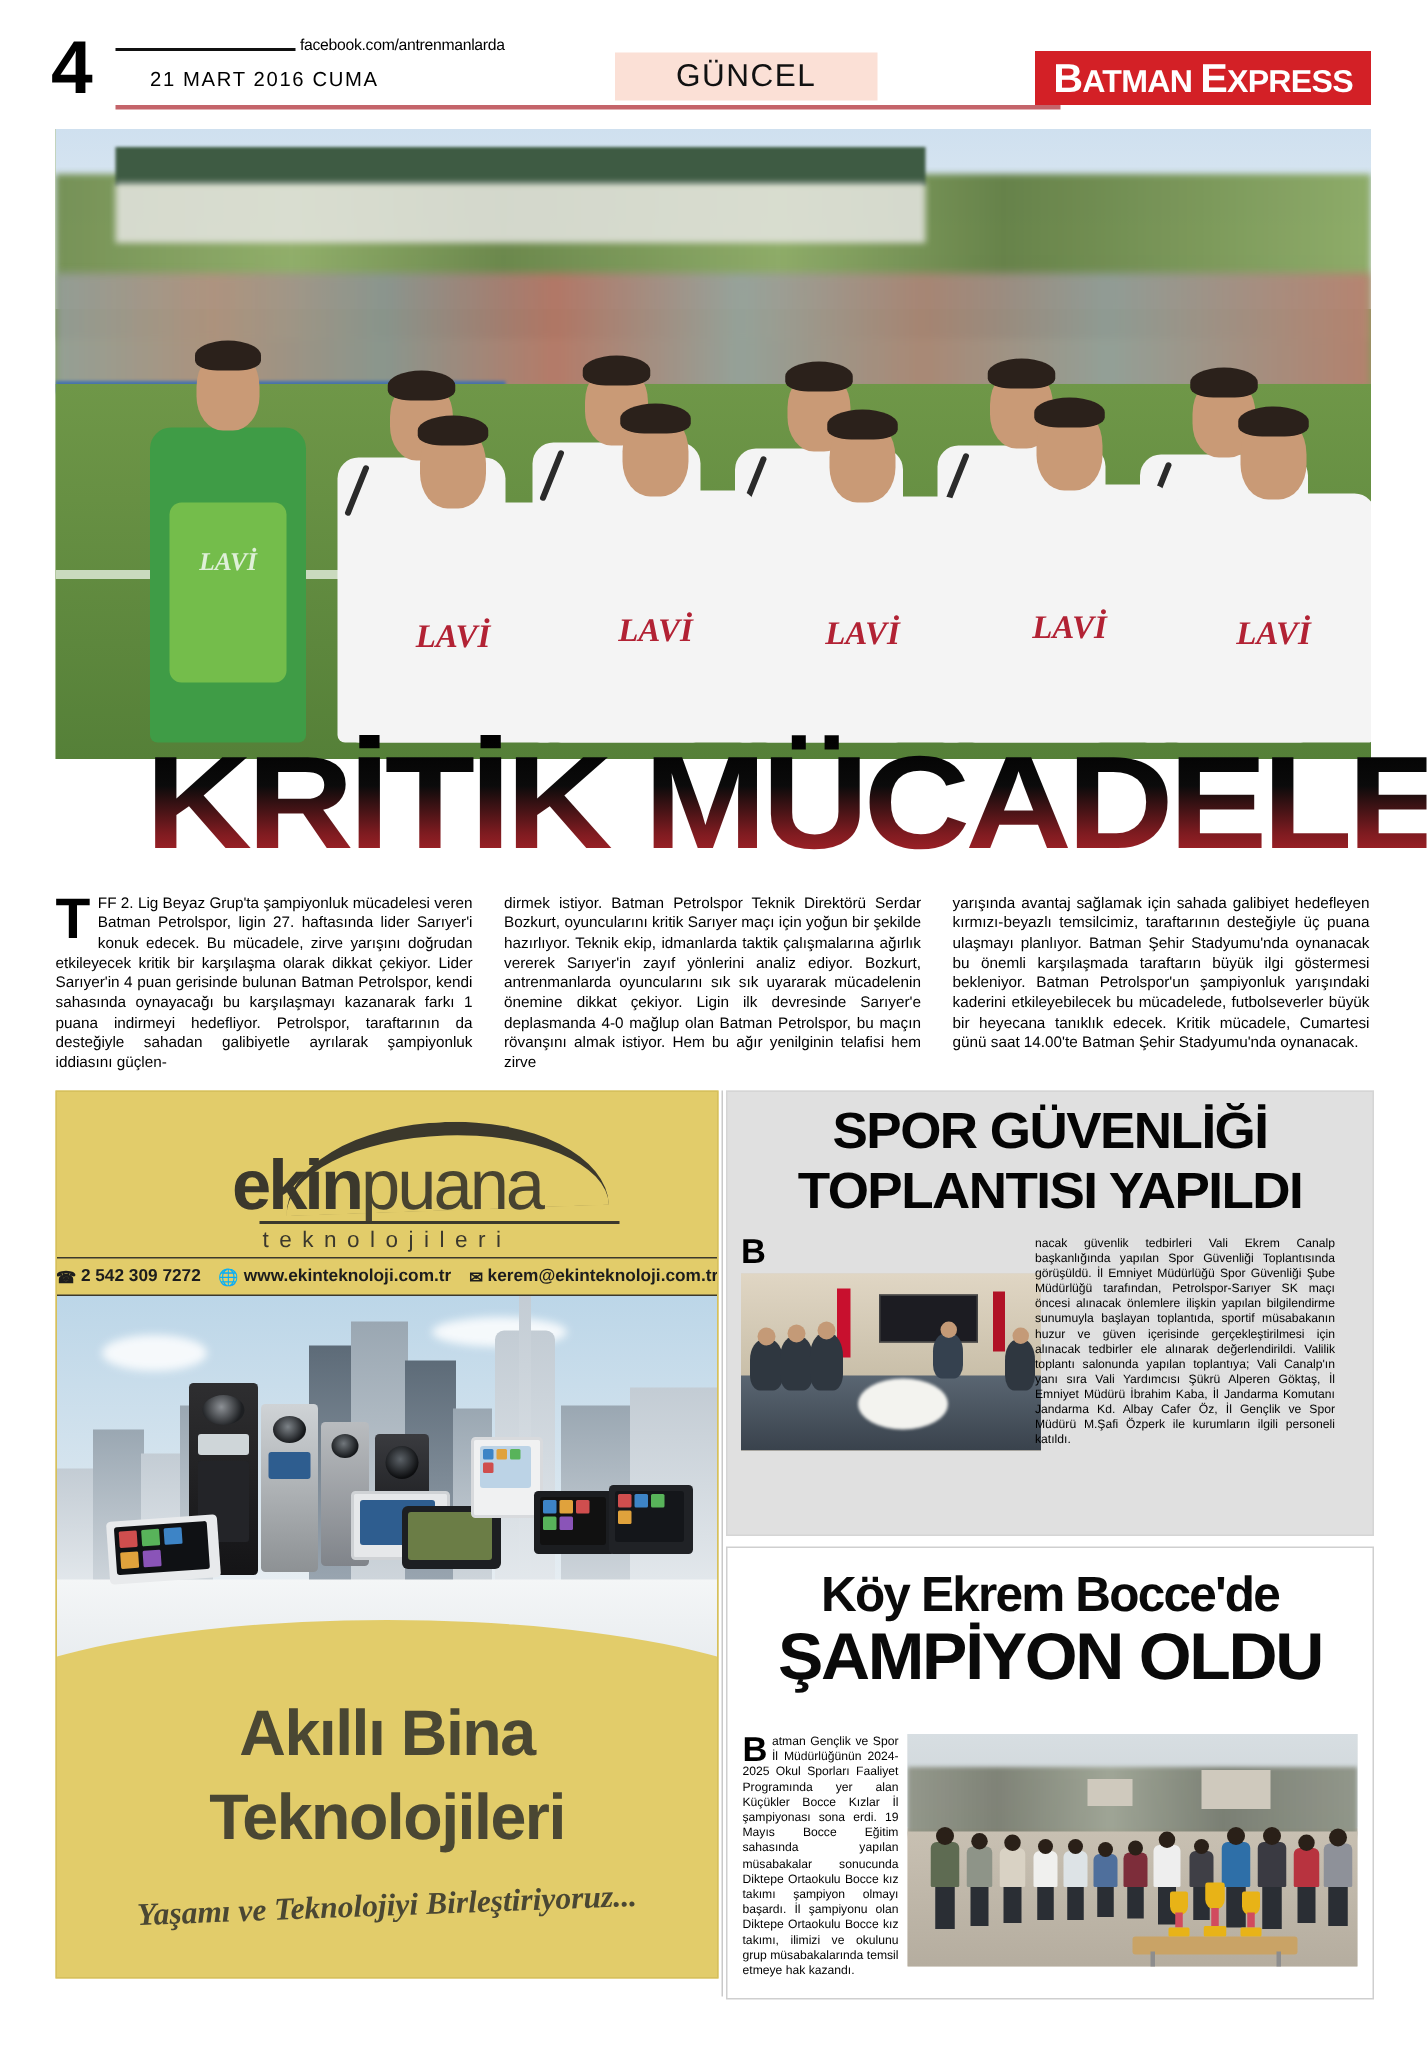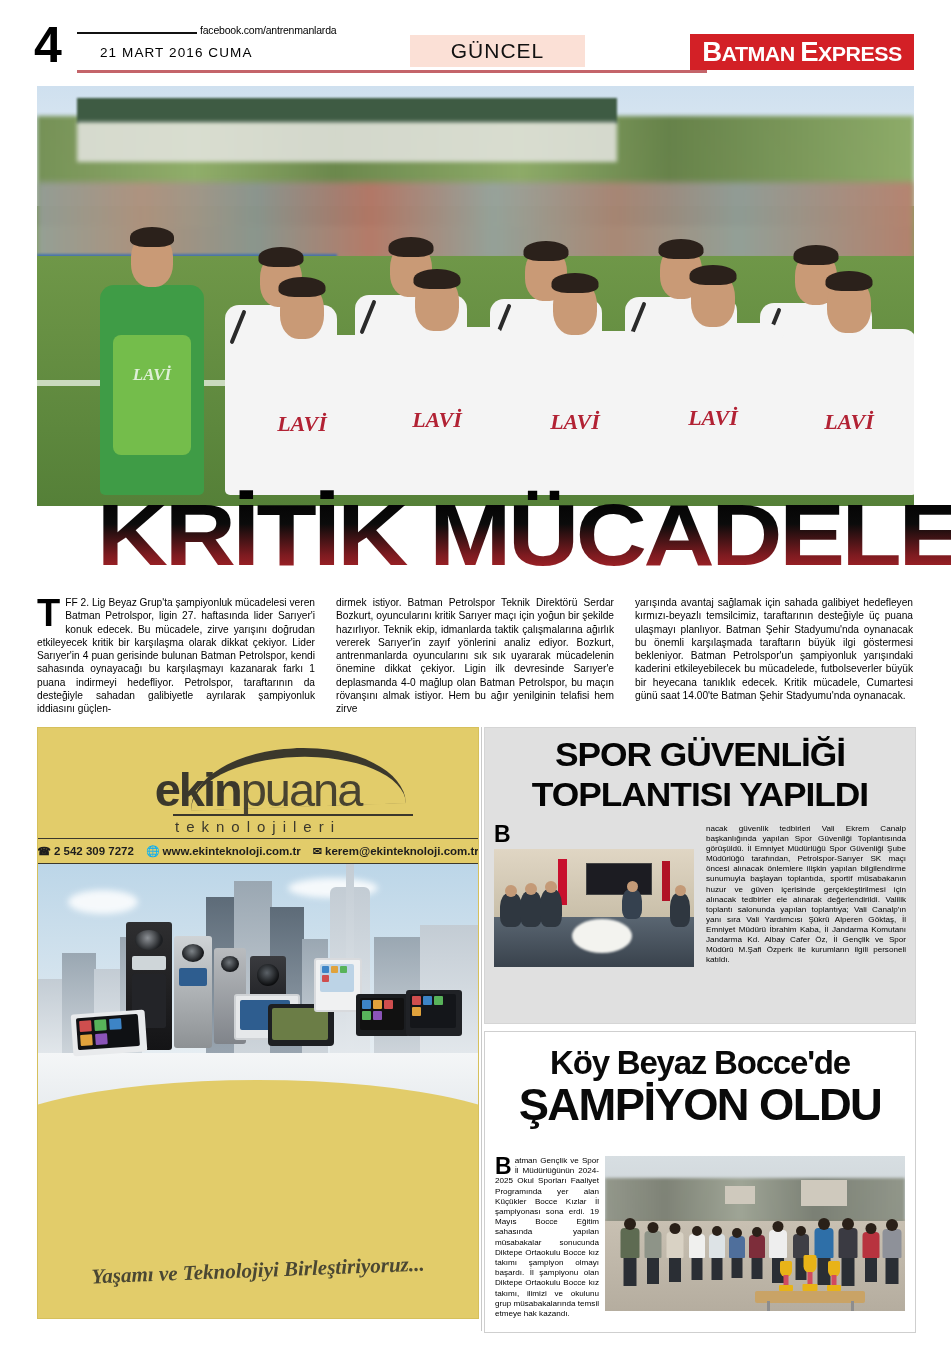--- a/index.html
+++ b/index.html
@@ -173,21 +173,21 @@
   .art1-head{
     position:absolute;left:0;top:6px;width:430px;text-align:center;
     font-size:34px;line-height:40px;font-weight:700;color:#050505;
     font-family:"Liberation Sans",sans-serif;letter-spacing:-1px;
     transform:scaleX(1.04);transform-origin:center;
   }
   .art1-body{position:absolute;left:9px;top:96px;width:412px;height:192px;}
   .art1-col{position:absolute;top:0;width:200px;font-size:8.1px;line-height:10.1px;
     text-align:justify;font-family:"Liberation Sans",sans-serif;}
   .art1-col.a{left:0;}
-  .art1-col.b{left:212px;}
+  .art1-col.b{left:196px;}
   .dropcap-sm{float:left;font-size:23px;line-height:18px;font-weight:700;padding:1px 3px 0 0;}
   .art1-photo{
     position:absolute;left:0;top:96px;width:205px;height:96px;overflow:hidden;
     background:linear-gradient(#d8cdbb,#b8ac97);
   }
   .mt-wall{position:absolute;left:0;top:0;width:100%;height:58%;background:linear-gradient(#e0d6c4,#c9bfa9);}
   .mt-table{position:absolute;left:0;bottom:0;width:100%;height:42%;background:linear-gradient(#5a6672,#39424c);}
   .mt-flag{position:absolute;background:#c8102e;}
   .mt-p{position:absolute;border-radius:40% 40% 30% 30%;background:#2f3740;}
   .mt-head{position:absolute;border-radius:50%;background:#c49a77;}
@@ -445,20 +445,24 @@
           <div class="tile" style="left:3px;top:3px;width:12px;height:11px;background:#cf4e4e;"></div>
           <div class="tile" style="left:18px;top:3px;width:12px;height:11px;background:#58b35a;"></div>
           <div class="tile" style="left:33px;top:3px;width:12px;height:11px;background:#3d84c6;"></div>
           <div class="tile" style="left:3px;top:17px;width:12px;height:11px;background:#e0a23c;"></div>
           <div class="tile" style="left:18px;top:17px;width:12px;height:11px;background:#8a54b8;"></div>
         </div>
       </div>
     </div>
 
     <div class="ad-curve"></div>
+    <div class="ad-bigtext">
+      <div>Akıllı Bina</div>
+      <div>Teknolojileri</div>
+    </div>
     <div class="ad-slogan">Yaşamı ve Teknolojiyi Birleştiriyoruz...</div>
   </div>
 
   <div class="art1">
     <div class="art1-head">
       <div>SPOR GÜVENLİĞİ</div>
       <div>TOPLANTISI YAPILDI</div>
     </div>
     <div class="art1-body">
       <div class="art1-col a">
@@ -482,21 +486,21 @@
           <div class="mt-flowers" style="left:78px;top:70px;width:60px;height:34px;"></div>
         </div>
       </div>
       <div class="art1-col b">
         <span>nacak güvenlik tedbirleri Vali Ekrem Canalp başkanlığında yapılan Spor Güvenliği Toplantısında görüşüldü. İl Emniyet Müdürlüğü Spor Güvenliği Şube Müdürlüğü tarafından, Petrolspor-Sarıyer SK maçı öncesi alınacak önlemlere ilişkin yapılan bilgilendirme sunumuyla başlayan toplantıda, sportif müsabakanın huzur ve güven içerisinde gerçekleştirilmesi için alınacak tedbirler ele alınarak değerlendirildi. Valilik toplantı salonunda yapılan toplantıya; Vali Canalp'ın yanı sıra Vali Yardımcısı Şükrü Alperen Göktaş, İl Emniyet Müdürü İbrahim Kaba, İl Jandarma Komutanı Jandarma Kd. Albay Cafer Öz, İl Gençlik ve Spor Müdürü M.Şafi Özperk ile kurumların ilgili personeli katıldı.</span>
       </div>
     </div>
   </div>
 
   <div class="art2">
-    <div class="art2-head1">Köy Beyaz Bocce'de</div>
+    <div class="art2-head1">Köy Ekrem Bocce'de</div>
     <div class="art2-head2">ŞAMPİYON OLDU</div>
     <div class="art2-body">
       <span class="dropcap-sm">B</span><span>atman Gençlik ve Spor İl Müdürlüğünün 2024-2025 Okul Sporları Faaliyet Programında yer alan Küçükler Bocce Kızlar İl şampiyonası sona erdi. 19 Mayıs Bocce Eğitim sahasında yapılan müsabakalar sonucunda Diktepe Ortaokulu Bocce kız takımı şampiyon olmayı başardı. İl şampiyonu olan Diktepe Ortaokulu Bocce kız takımı, ilimizi ve okulunu grup müsabakalarında temsil etmeye hak kazandı.</span>
     </div>
     <div class="art2-photo">
       <div class="bp-sky"></div>
       <div class="bp-trees"></div>
       <div class="bp-bldg" style="left:196px;top:24px;width:46px;height:26px;"></div>
       <div class="bp-bldg" style="left:120px;top:30px;width:30px;height:18px;"></div>
       <div class="bp-ground"></div>

